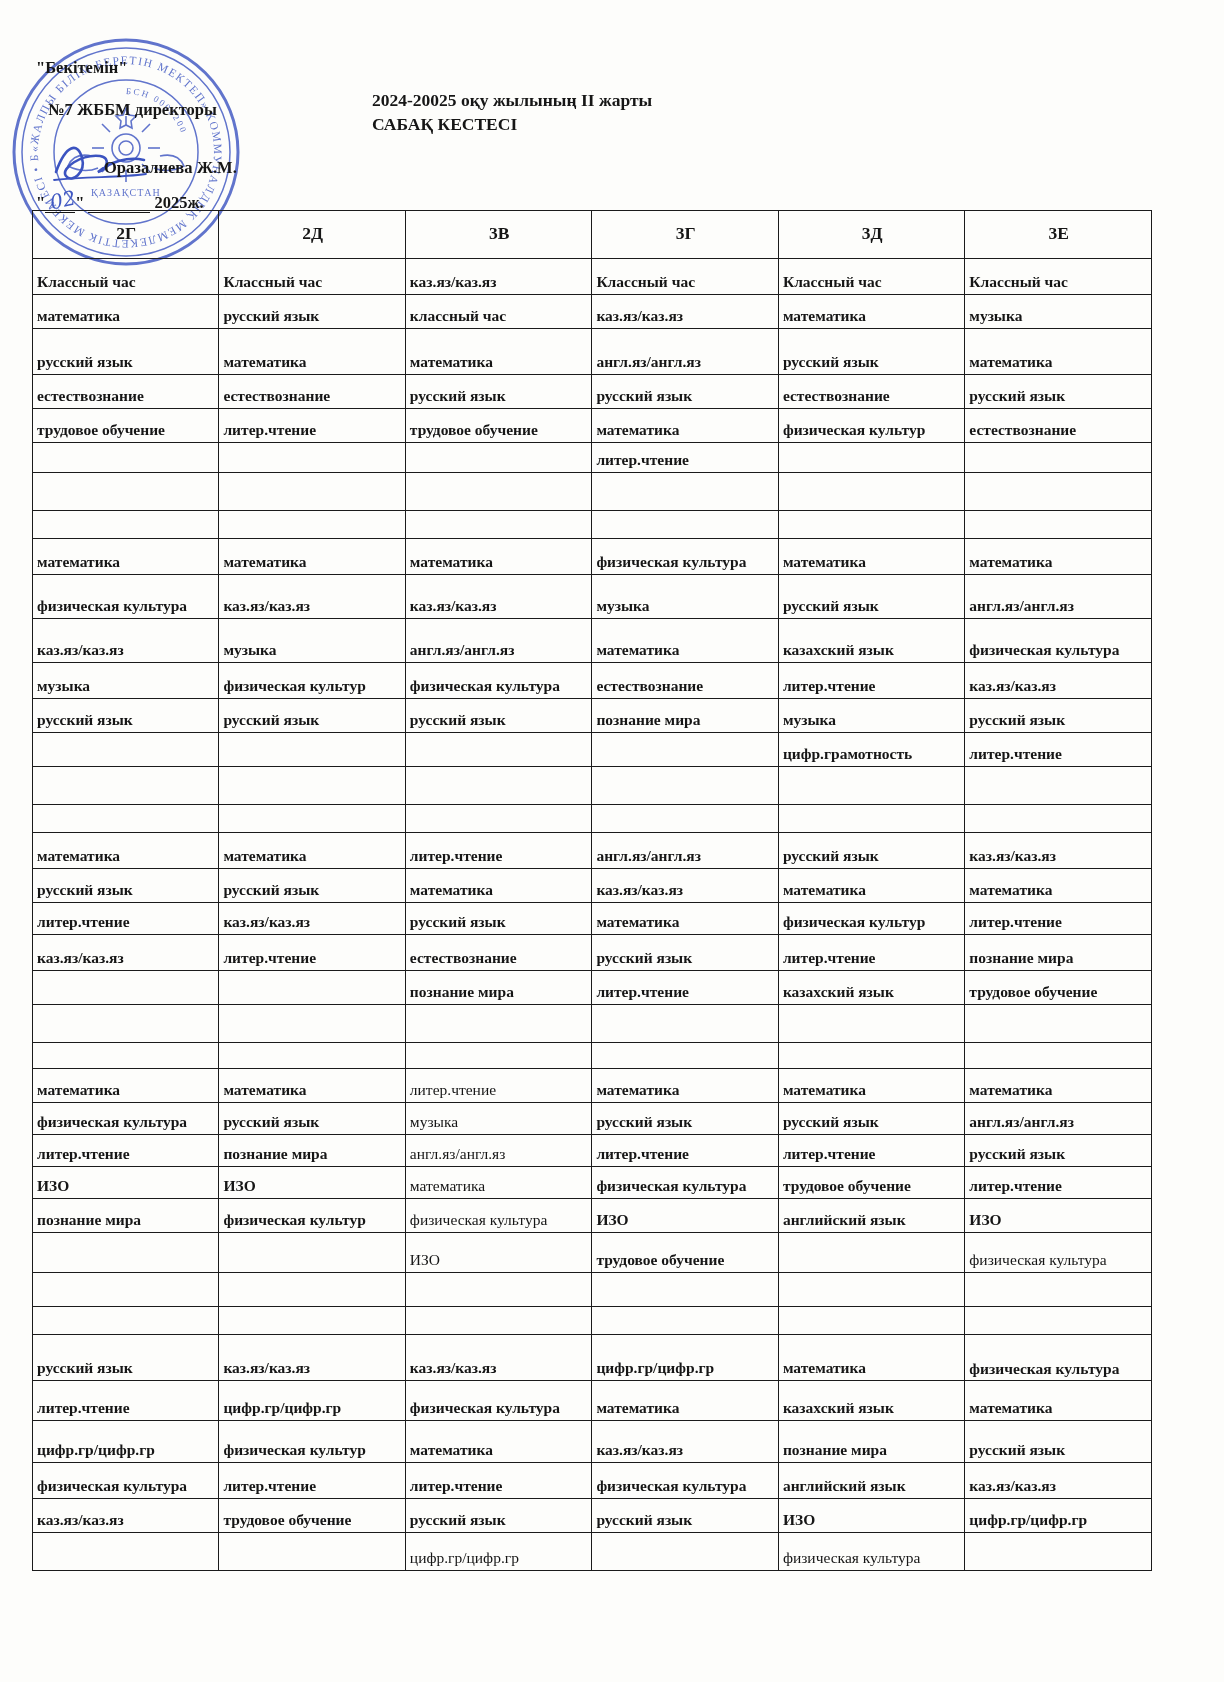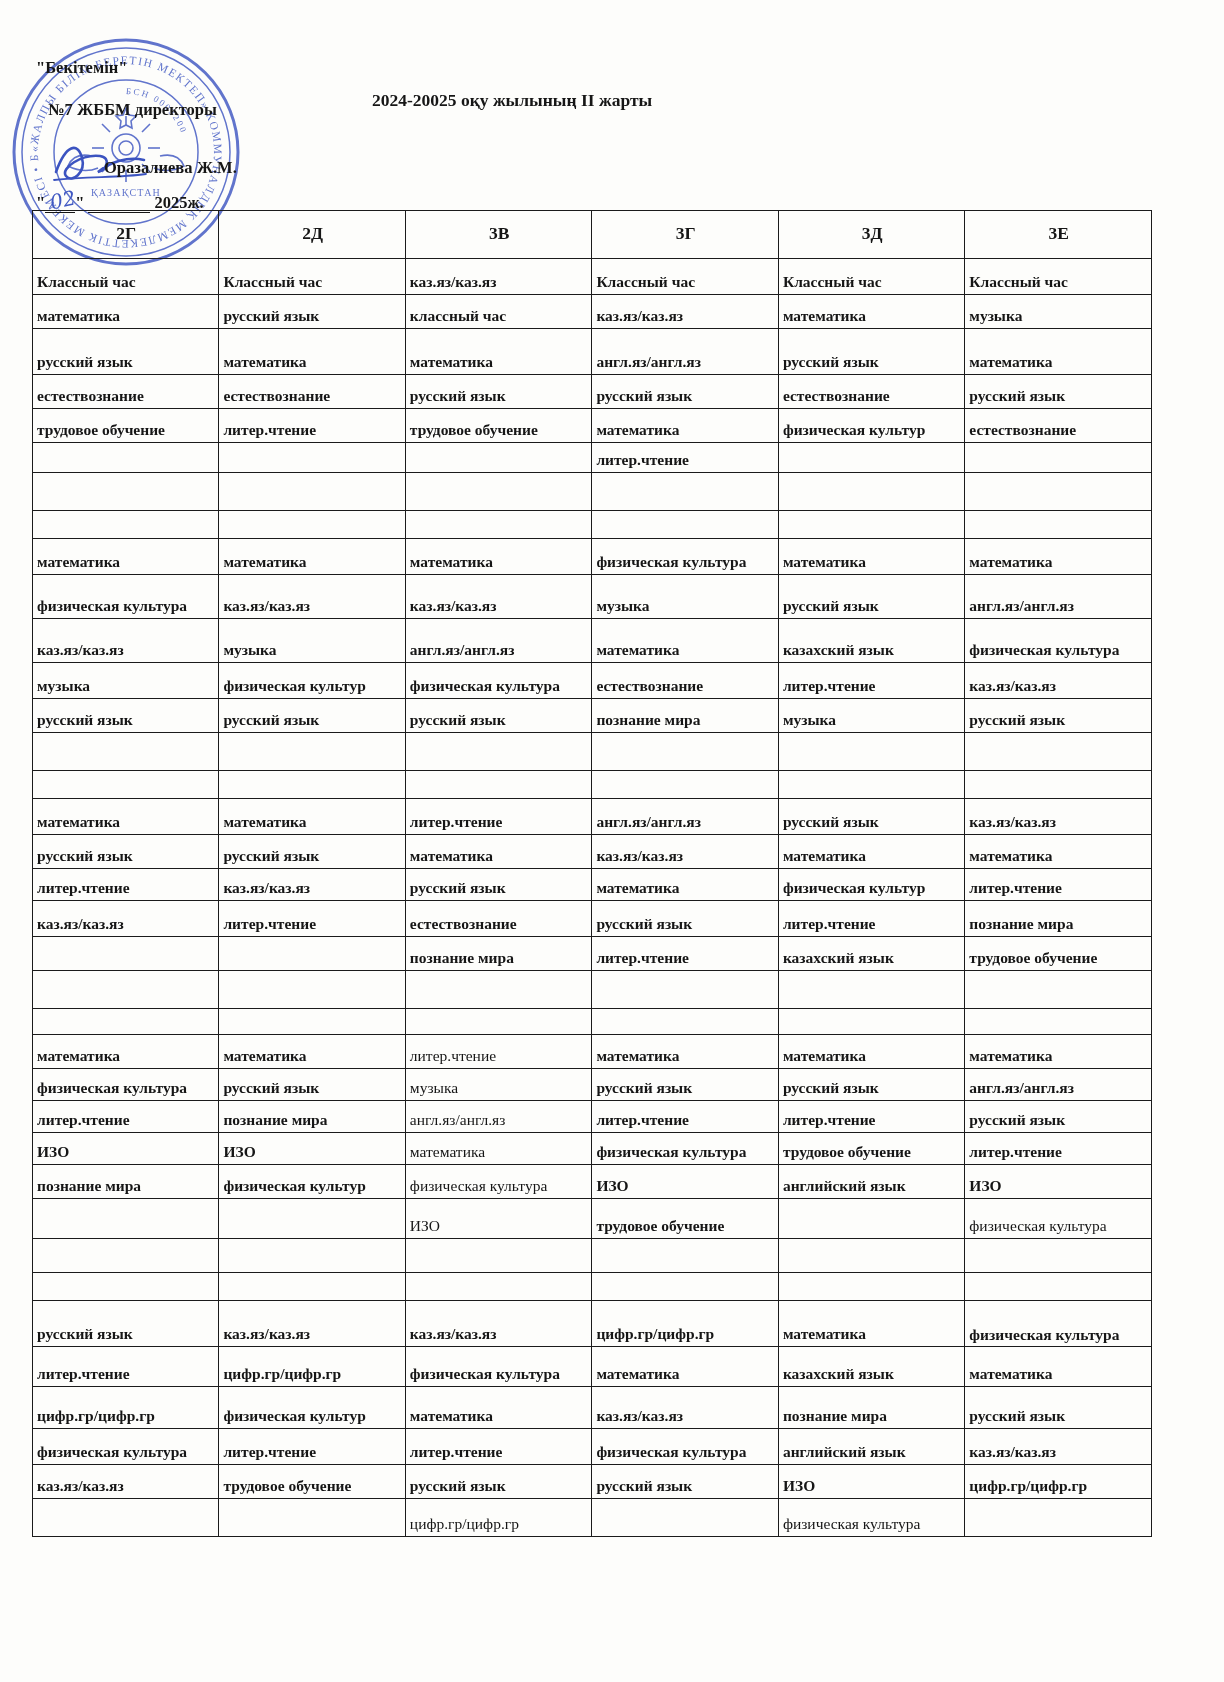--- a/index.html
+++ b/index.html
@@ -110,20 +110,21 @@
     <div class="l4">
       <span>"</span><span class="u short"></span><span>"</span>
       <span class="u long"></span>
       <span>2025ж.</span>
     </div>
   </div>
   <div class="handwritten-date">02</div>
 
   <div class="title">
     <div>2024-20025 оқу жылының II жарты</div>
+    <div>САБАҚ КЕСТЕСІ</div>
   </div>
 
   <table class="timetable">
     <colgroup>
       <col style="width:16.66%">
         <col style="width:16.66%">
         <col style="width:16.67%">
       <col style="width:16.67%">
         <col style="width:16.66%">
         <col style="width:16.68%">
@@ -236,20 +237,28 @@
           <td>каз.яз/каз.яз</td>
         </tr>
         <tr style="height: 34px;">
           <td>русский язык</td>
           <td>русский язык</td>
           <td>русский язык</td>
           <td>познание мира</td>
           <td>музыка</td>
           <td>русский язык</td>
         </tr>
+        <tr style="height: 34px;">
+          <td></td>
+          <td></td>
+          <td></td>
+          <td></td>
+          <td>цифр.грамотность</td>
+          <td>литер.чтение</td>
+        </tr>
         <tr style="height: 38px;">
           <td></td>
           <td></td>
           <td></td>
           <td></td>
           <td></td>
           <td></td>
         </tr>
         <tr style="height: 28px;">
           <td></td>

